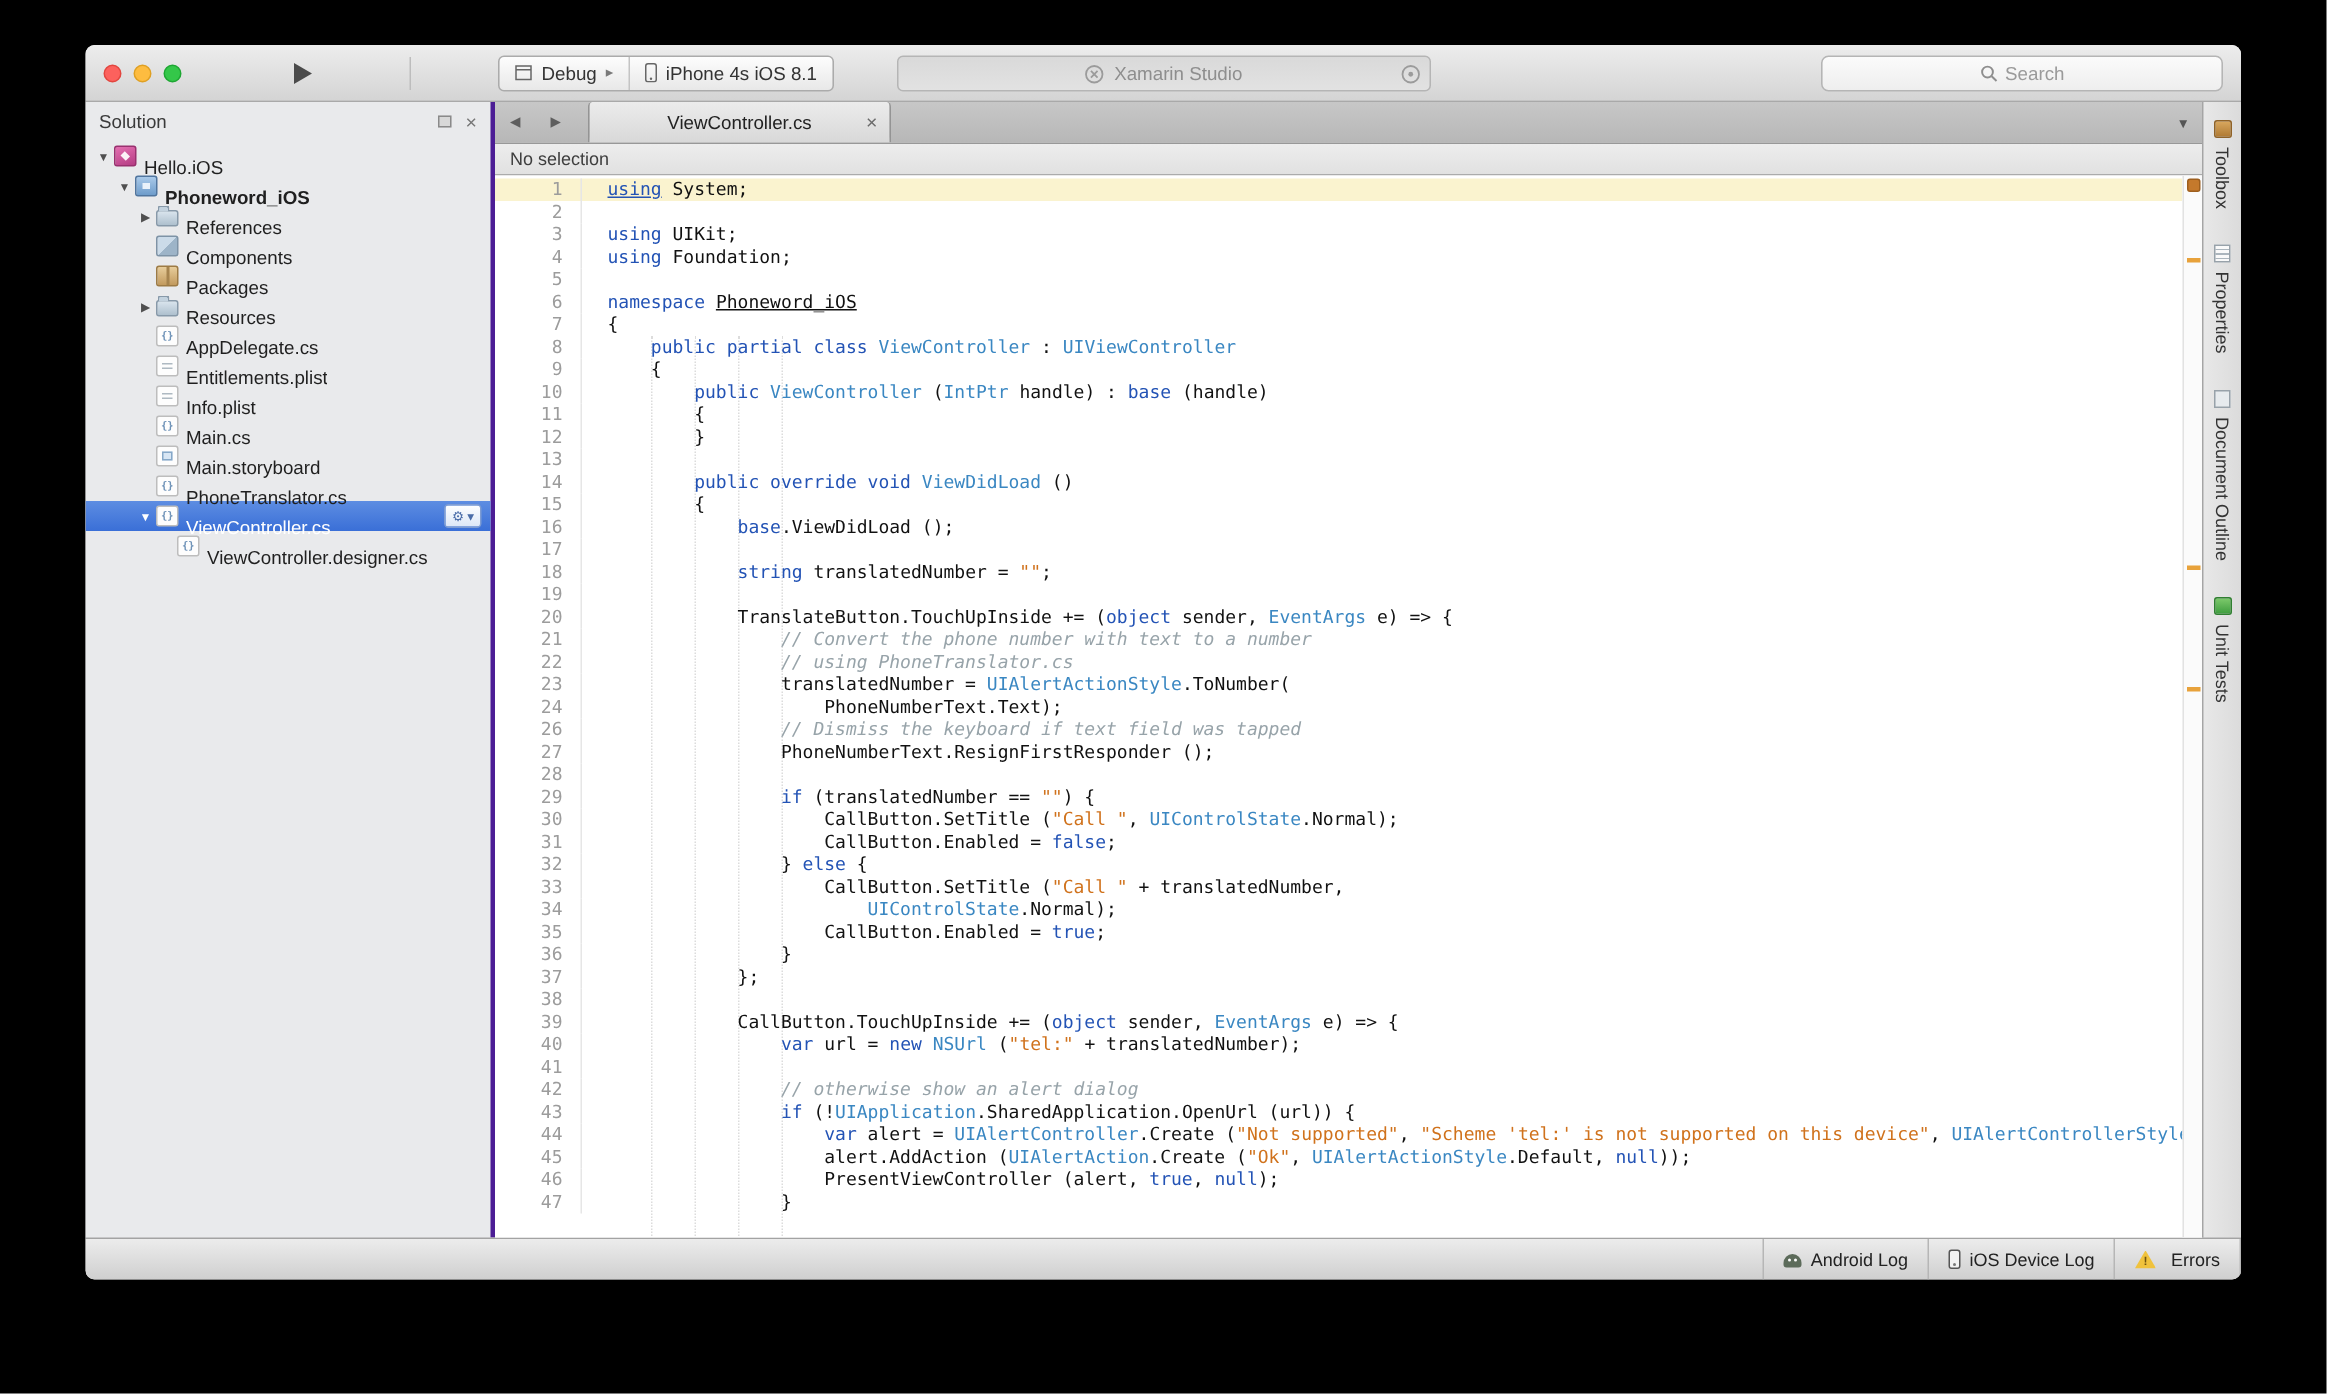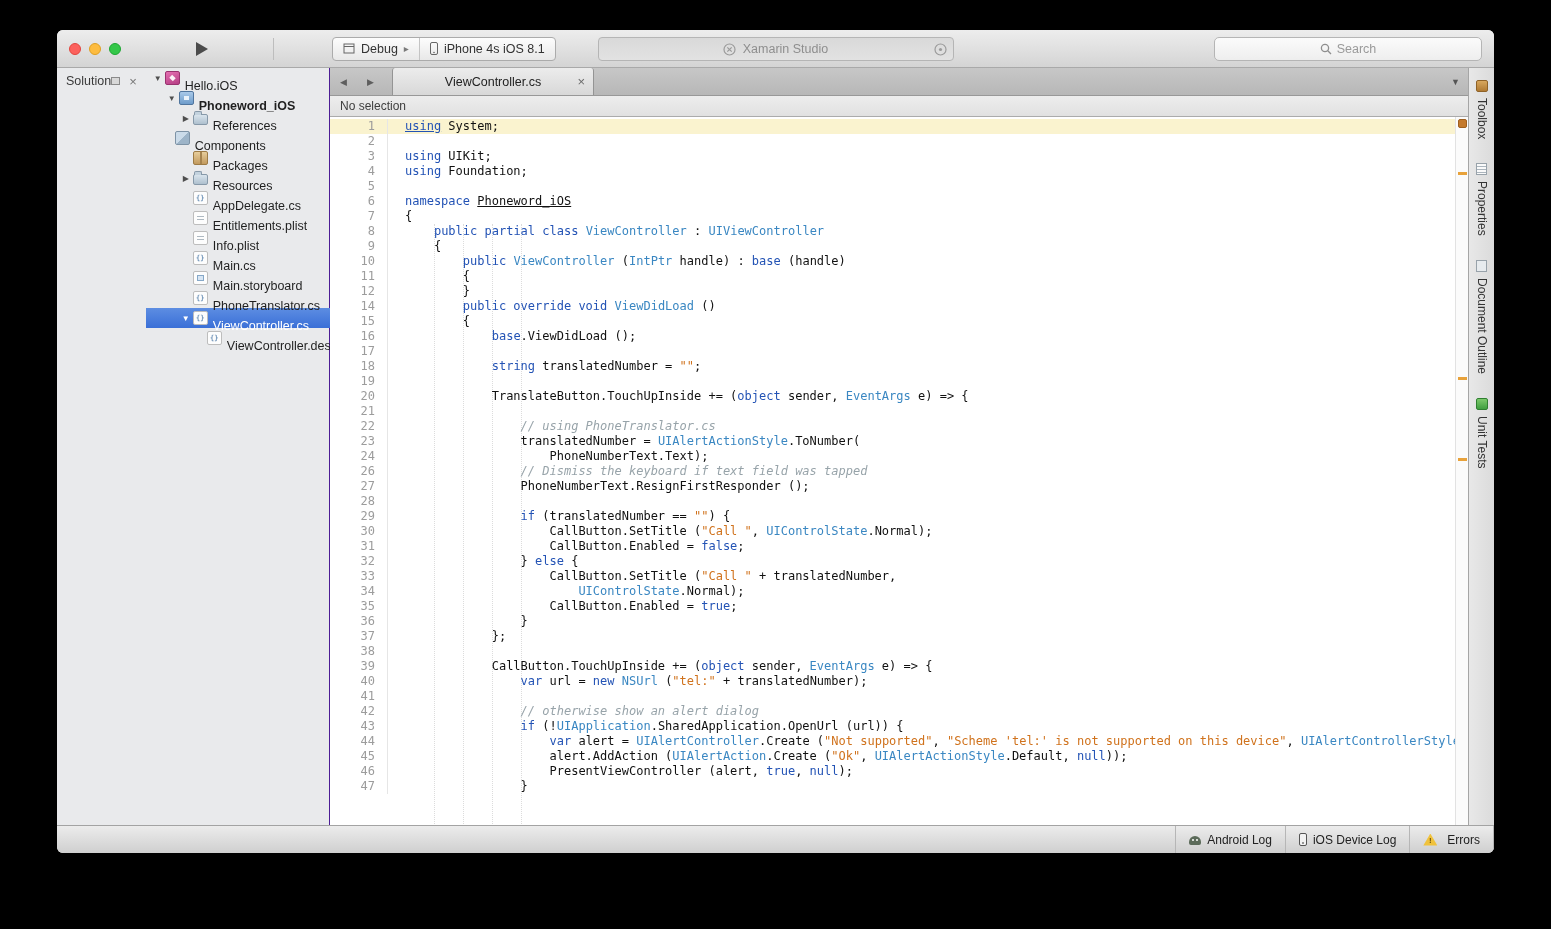--- a/index.html
+++ b/index.html
@@ -32,21 +32,21 @@
     display:flex; align-items:center; justify-content:center; gap:7px; color:#8E8E8E; font-size:12.5px; }
   .status-right-icon { position:absolute; right:6px; top:5px; }
   .search-field { margin-left:auto; width:268px; height:24px; border:1px solid #B5B5B5; border-radius:5px;
     background:linear-gradient(#FBFBFB,#EEEEEE); display:flex; align-items:center; justify-content:center;
     gap:5px; color:#9A9A9A; font-size:12.5px; }
 
   
   .main { flex:1; display:flex; min-height:0; }
 
   
-  .sidebar { width:273px; flex:none; background:#E9EAEC; border-right:1px solid #4c1d95; display:flex; flex-direction:row; }
+  .sidebar { width:273px; flex:none; background:#E9EAEC; border-right:3px solid #4c1d95; display:flex; flex-direction:column; }
   .pad-header { height:26px; flex:none; display:flex; align-items:center; padding:0 9px; font-size:12.5px; color:#3A3A3A; }
   .pad-icons { margin-left:auto; display:flex; align-items:center; gap:9px; }
   .pad-dock { width:9px; height:8px; border:1px solid #8A8A8A; background:#D8D8D8; display:inline-block; }
   .pad-close { color:#777; font-size:13px; line-height:1; cursor:default; }
   .tree { font-size:12.5px; color:#1F1F1F; }
   .tree-row { height:20px; display:flex; align-items:center; white-space:nowrap; }
   .tree-row.selected { background:linear-gradient(#5D8DE2,#3A6FD7); color:#FFF; }
   .exp { width:12px; flex:none; text-align:center; font-size:8px; color:#4F4F4F; }
   .tree-row.selected .exp { color:#FFF; }
   .tree-label { margin-left:0; overflow:hidden; text-overflow:ellipsis;margin-top:16px; }
@@ -219,21 +219,21 @@
           <div class="tree-row" style="padding-left: 20px;">
             <span class="exp">▼</span>
             <span class="ti ti-project"></span>
             <span class="tree-label bold">Phoneword_iOS</span>
           </div>
           <div class="tree-row" style="padding-left: 34px;">
             <span class="exp">▶</span>
             <span class="ti ti-references"></span>
             <span class="tree-label">References</span>
           </div>
-          <div class="tree-row" style="padding-left: 16px;">
+          <div class="tree-row" style="padding-left: 34px;">
             <span class="exp"></span>
             <span class="ti ti-components"></span>
             <span class="tree-label">Components</span>
           </div>
           <div class="tree-row" style="padding-left: 34px;">
             <span class="exp"></span>
             <span class="ti ti-packages"></span>
             <span class="tree-label">Packages</span>
           </div>
           <div class="tree-row" style="padding-left: 34px;">
@@ -314,28 +314,29 @@
             <div class="code-line"><span class="ln">3</span><span class="lc"><span class="tok tok-k">using</span><span class="tok tok-p"> UIKit;</span></span></div>
             <div class="code-line"><span class="ln">4</span><span class="lc"><span class="tok tok-k">using</span><span class="tok tok-p"> Foundation;</span></span></div>
             <div class="code-line"><span class="ln">5</span><span class="lc"></span></div>
             <div class="code-line"><span class="ln">6</span><span class="lc"><span class="tok tok-k">namespace</span><span class="tok tok-p"> </span><span class="tok tok-pu">Phoneword_iOS</span></span></div>
             <div class="code-line"><span class="ln">7</span><span class="lc"><span class="tok tok-p">{</span></span></div>
             <div class="code-line"><span class="ln">8</span><span class="lc"><span class="tok tok-p">    </span><span class="tok tok-k">public partial class</span><span class="tok tok-p"> </span><span class="tok tok-t">ViewController</span><span class="tok tok-p"> : </span><span class="tok tok-t">UIViewController</span></span></div>
             <div class="code-line"><span class="ln">9</span><span class="lc"><span class="tok tok-p">    {</span></span></div>
             <div class="code-line"><span class="ln">10</span><span class="lc"><span class="tok tok-p">        </span><span class="tok tok-k">public</span><span class="tok tok-p"> </span><span class="tok tok-t">ViewController</span><span class="tok tok-p"> (</span><span class="tok tok-t">IntPtr</span><span class="tok tok-p"> handle) : </span><span class="tok tok-k">base</span><span class="tok tok-p"> (handle)</span></span></div>
             <div class="code-line"><span class="ln">11</span><span class="lc"><span class="tok tok-p">        {</span></span></div>
             <div class="code-line"><span class="ln">12</span><span class="lc"><span class="tok tok-p">        }</span></span></div>
+            <div class="code-line"><span class="ln">13</span><span class="lc"></span></div>
             <div class="code-line"><span class="ln">14</span><span class="lc"><span class="tok tok-p">        </span><span class="tok tok-k">public override void</span><span class="tok tok-p"> </span><span class="tok tok-t">ViewDidLoad</span><span class="tok tok-p"> ()</span></span></div>
             <div class="code-line"><span class="ln">15</span><span class="lc"><span class="tok tok-p">        {</span></span></div>
             <div class="code-line"><span class="ln">16</span><span class="lc"><span class="tok tok-p">            </span><span class="tok tok-k">base</span><span class="tok tok-p">.ViewDidLoad ();</span></span></div>
             <div class="code-line"><span class="ln">17</span><span class="lc"></span></div>
             <div class="code-line"><span class="ln">18</span><span class="lc"><span class="tok tok-p">            </span><span class="tok tok-k">string</span><span class="tok tok-p"> translatedNumber = </span><span class="tok tok-s">""</span><span class="tok tok-p">;</span></span></div>
             <div class="code-line"><span class="ln">19</span><span class="lc"></span></div>
             <div class="code-line"><span class="ln">20</span><span class="lc"><span class="tok tok-p">            TranslateButton.TouchUpInside += (</span><span class="tok tok-k">object</span><span class="tok tok-p"> sender, </span><span class="tok tok-t">EventArgs</span><span class="tok tok-p"> e) =&gt; {</span></span></div>
-            <div class="code-line"><span class="ln">21</span></div>
+            <div class="code-line"><span class="ln">21</span><span class="lc"><span class="tok tok-p">                </span><span class="tok tok-c">// Convert the phone number with text to a number</span></span></div>
             <div class="code-line"><span class="ln">22</span><span class="lc"><span class="tok tok-p">                </span><span class="tok tok-c">// using PhoneTranslator.cs</span></span></div>
             <div class="code-line"><span class="ln">23</span><span class="lc"><span class="tok tok-p">                translatedNumber = </span><span class="tok tok-t">UIAlertActionStyle</span><span class="tok tok-p">.ToNumber(</span></span></div>
             <div class="code-line"><span class="ln">24</span><span class="lc"><span class="tok tok-p">                    PhoneNumberText.Text);</span></span></div>
             <div class="code-line"><span class="ln">26</span><span class="lc"><span class="tok tok-p">                </span><span class="tok tok-c">// Dismiss the keyboard if text field was tapped</span></span></div>
             <div class="code-line"><span class="ln">27</span><span class="lc"><span class="tok tok-p">                PhoneNumberText.ResignFirstResponder ();</span></span></div>
             <div class="code-line"><span class="ln">28</span><span class="lc"></span></div>
             <div class="code-line"><span class="ln">29</span><span class="lc"><span class="tok tok-p">                </span><span class="tok tok-k">if</span><span class="tok tok-p"> (translatedNumber == </span><span class="tok tok-s">""</span><span class="tok tok-p">) {</span></span></div>
             <div class="code-line"><span class="ln">30</span><span class="lc"><span class="tok tok-p">                    CallButton.SetTitle (</span><span class="tok tok-s">"Call "</span><span class="tok tok-p">, </span><span class="tok tok-t">UIControlState</span><span class="tok tok-p">.Normal);</span></span></div>
             <div class="code-line"><span class="ln">31</span><span class="lc"><span class="tok tok-p">                    CallButton.Enabled = </span><span class="tok tok-k">false</span><span class="tok tok-p">;</span></span></div>
             <div class="code-line"><span class="ln">32</span><span class="lc"><span class="tok tok-p">                } </span><span class="tok tok-k">else</span><span class="tok tok-p"> {</span></span></div>

